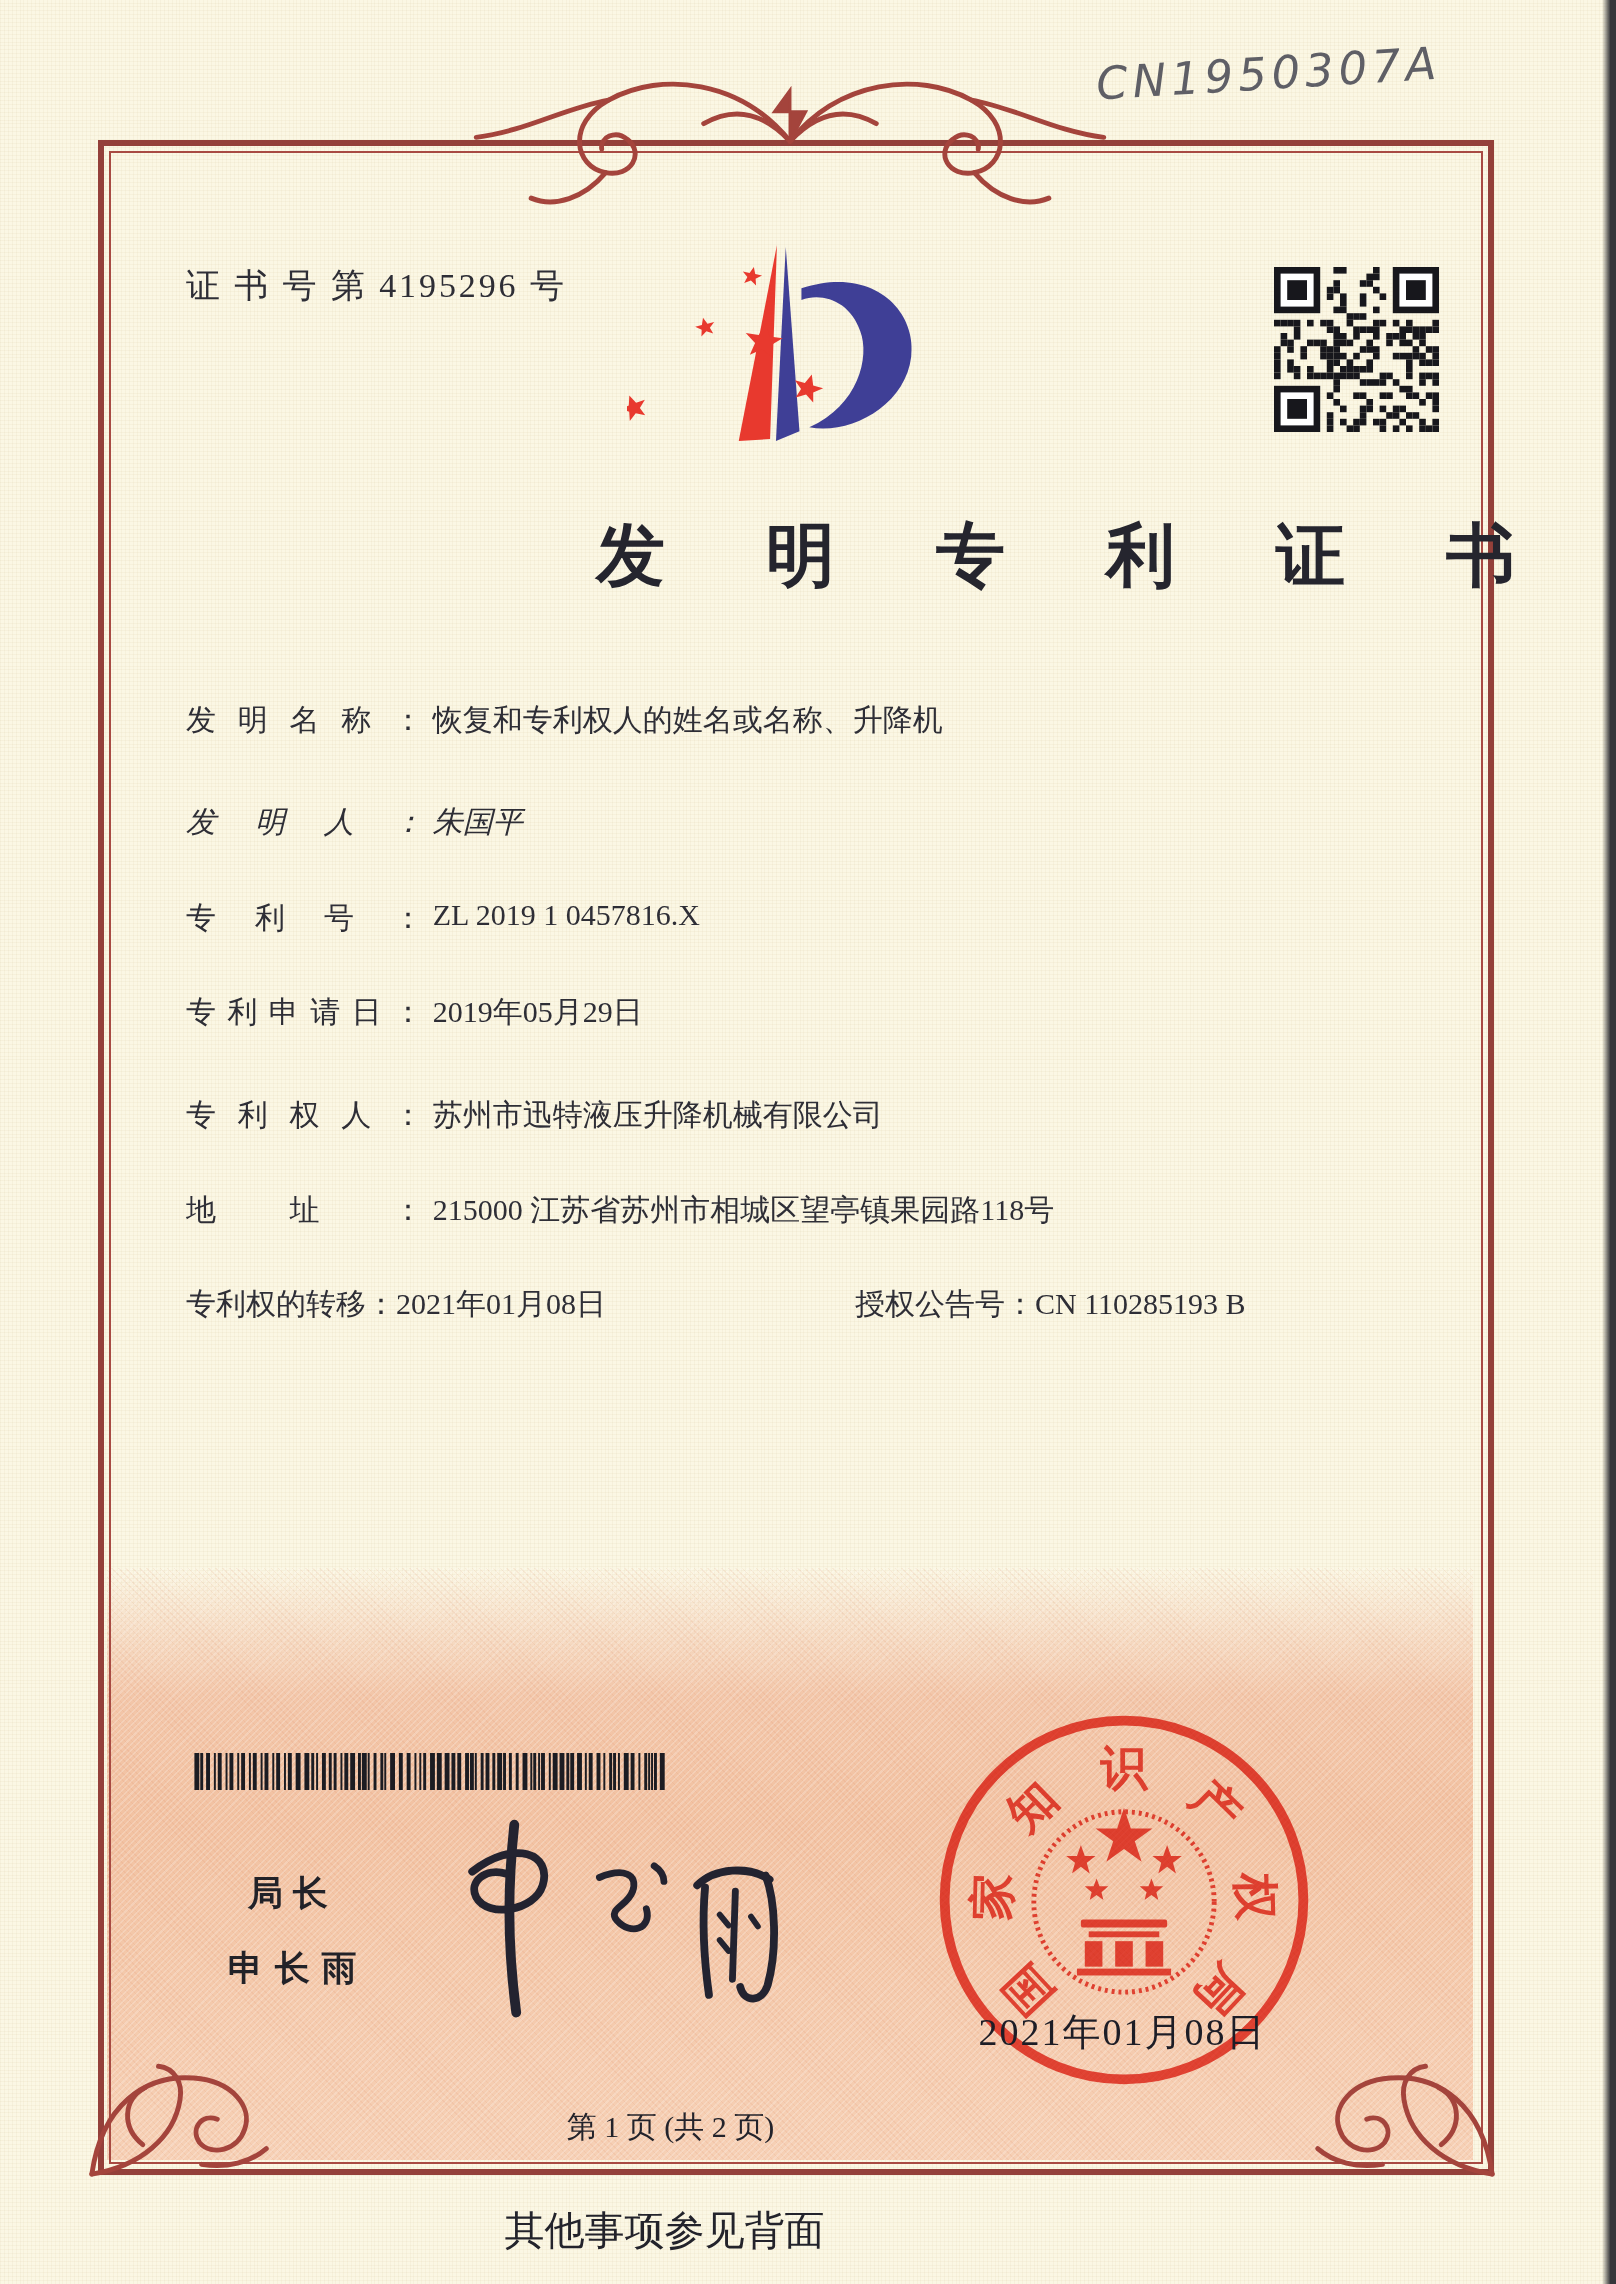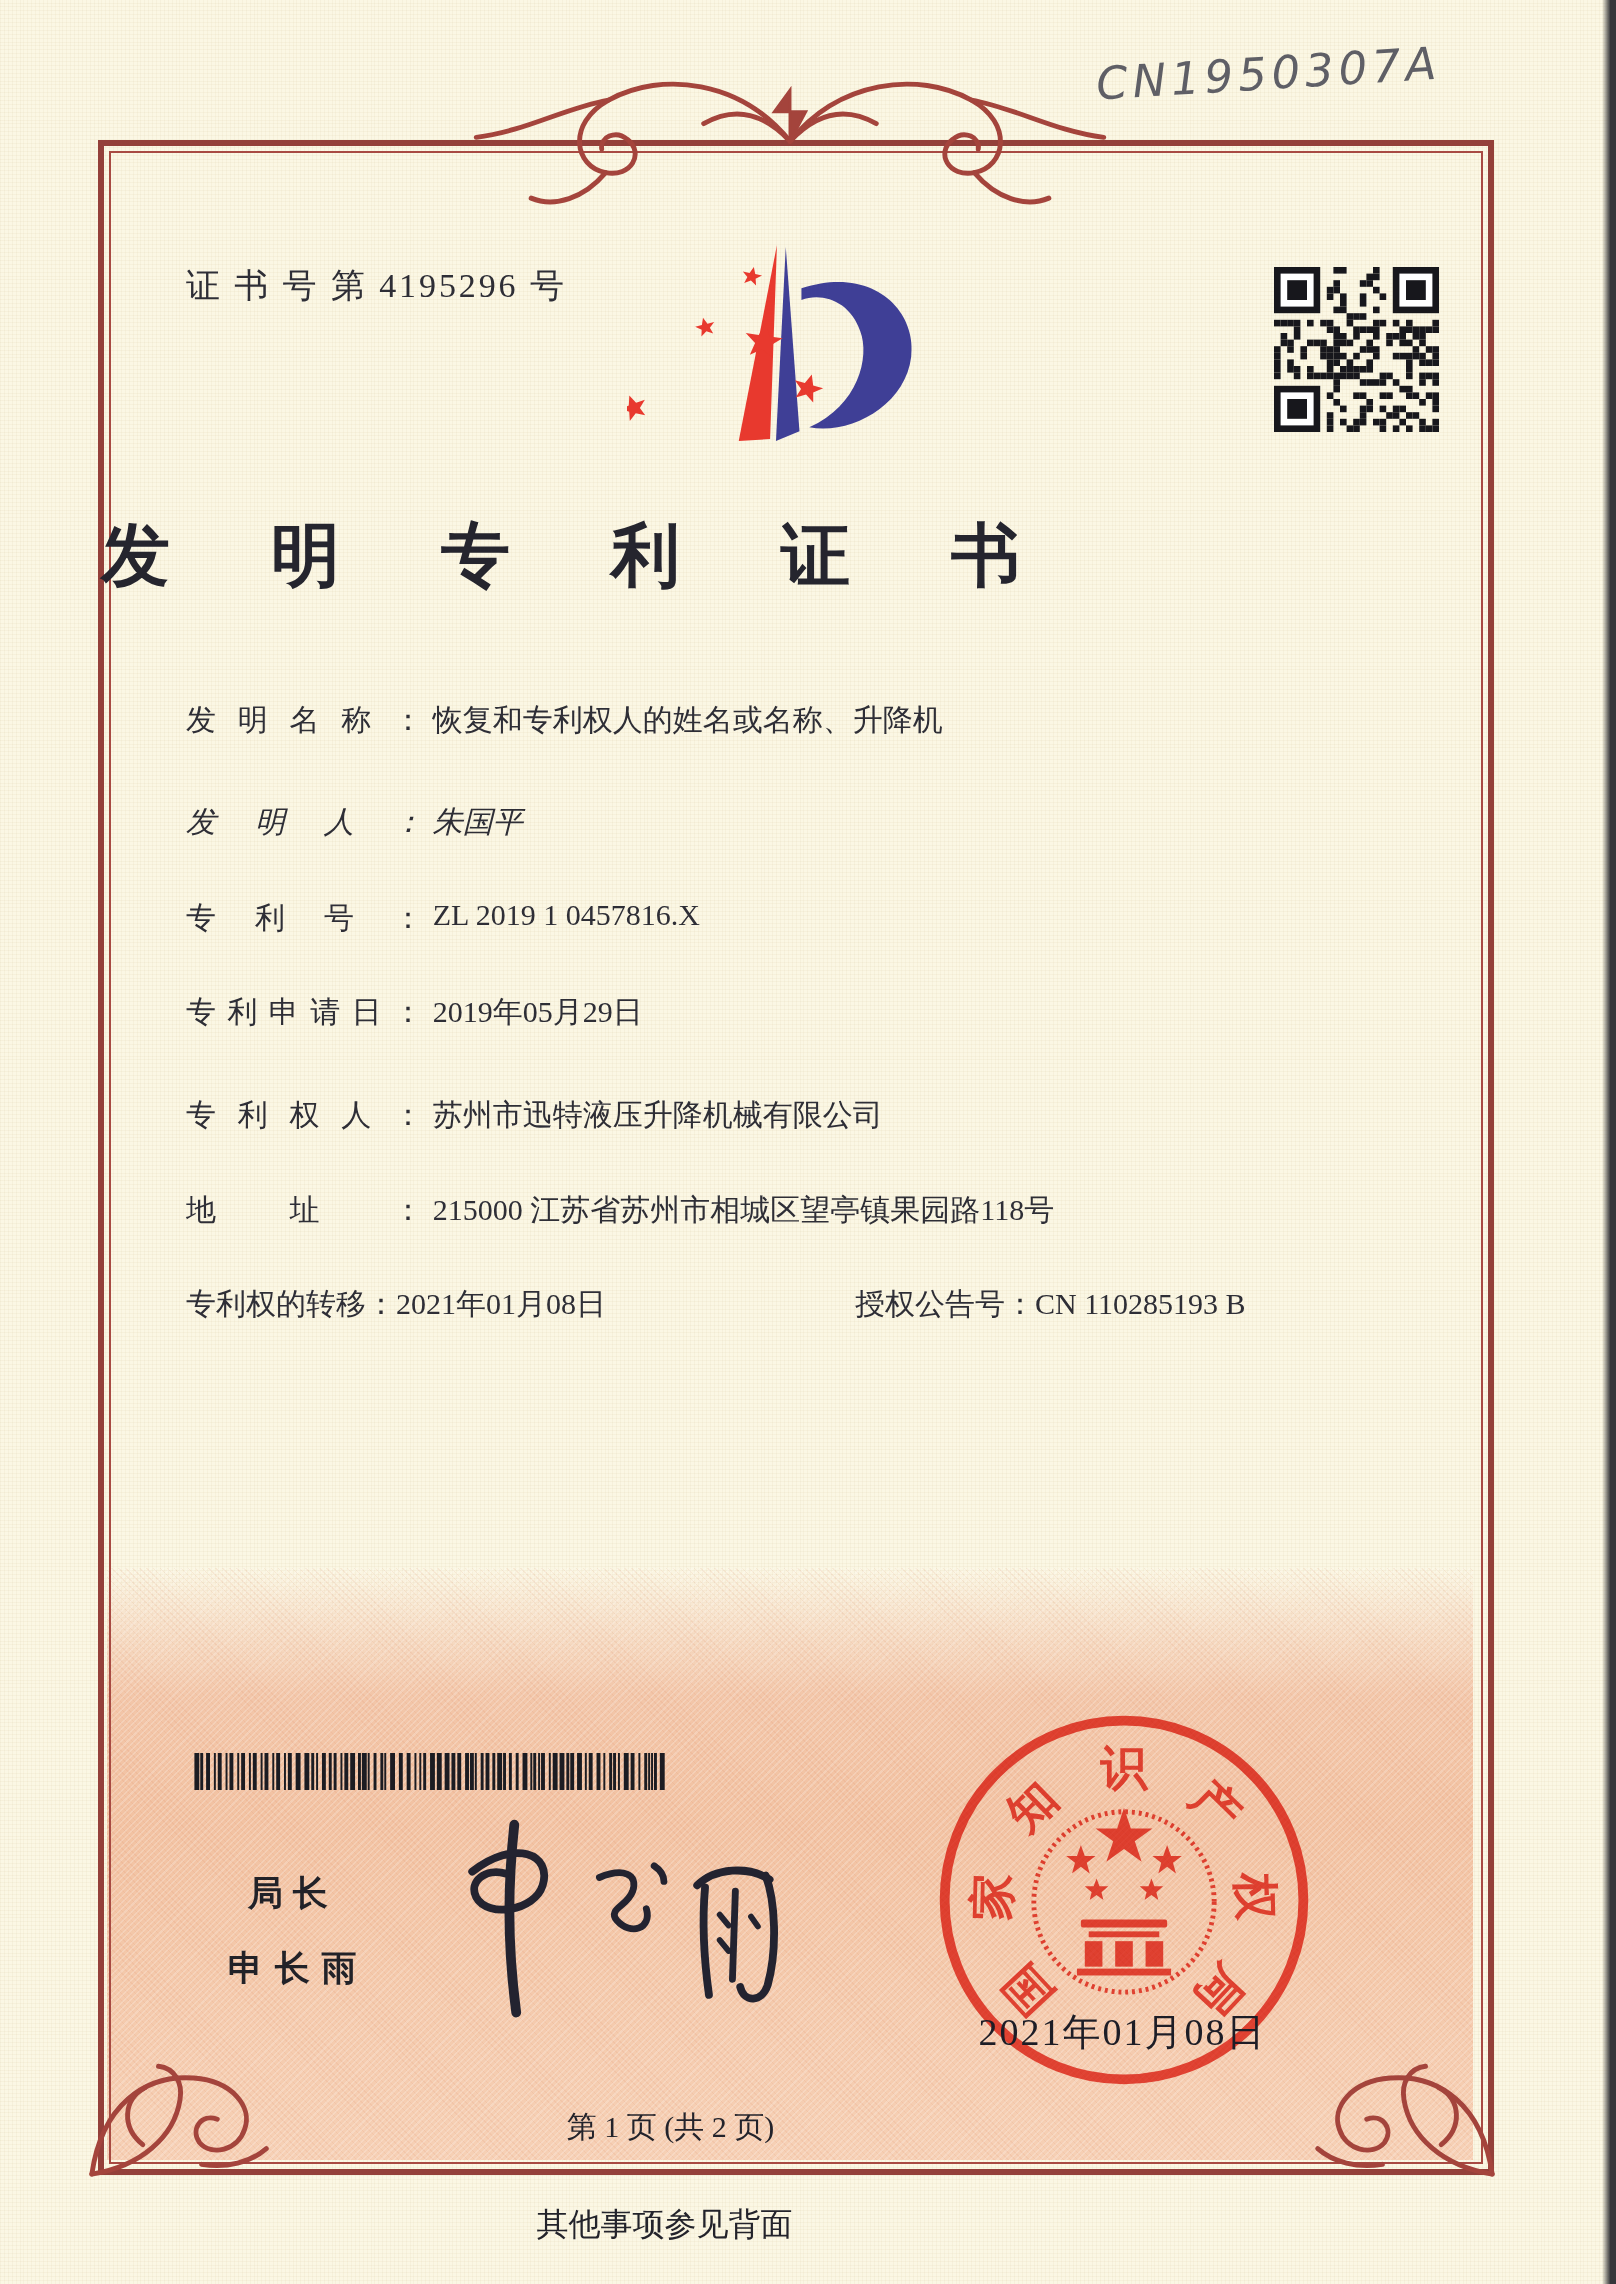--- a/index.html
+++ b/index.html
@@ -23,42 +23,42 @@
   
   #pink-zone{
     left:107px;top:1568px;width:1366px;height:592px;z-index:1;
     background:
       repeating-linear-gradient(135deg, rgba(255,255,255,.20) 0 1.5px, transparent 1.5px 4.4px),
       repeating-linear-gradient(45deg, rgba(214,120,84,.10) 0 1px, transparent 1px 4.9px),
       linear-gradient(180deg, rgba(243,199,172,0) 0, rgba(243,199,172,.50) 59px, rgba(242,194,164,.92) 127px, #f2c2a2 255px, #f4c9ab 412px, #f6d0b5 100%);
   }
   #handwritten-note{left:1096px;top:45px;width:412px;font-family:"DejaVu Sans",sans-serif;font-style:italic;font-size:45px;color:#5f5f66;transform:rotate(-3.5deg);letter-spacing:4.9px;z-index:12;}
   #cert-no{left:186px;top:263px;font-size:34px;letter-spacing:2.9px;z-index:10;}
-  #doc-title{left:0;top:510px;width:1616px;text-align:left;font-size:69px;font-weight:600;letter-spacing:101px;text-indent:101px;color:#25252e;z-index:10;}
+  #doc-title{left:0;top:510px;width:1616px;text-align:right;font-size:69px;font-weight:600;letter-spacing:101px;text-indent:101px;color:#25252e;z-index:10;}
 
   .field-row{left:186px;font-size:30px;z-index:10;white-space:nowrap;}
   .field-label{display:inline-block;width:237px;text-align:justify;text-align-last:justify;vertical-align:top;}
   .field-value{margin-left:9.8px;}
   #row-0{top:700px;} #row-1{top:802px;font-style:italic;} #row-2{top:898px;} #row-3{top:992px;} #row-4{top:1095px;} #row-5{top:1190px;}
   #grant-row{left:186px;top:1284px;font-size:30px;z-index:10;white-space:nowrap;}
   #grant-no-pair{position:absolute;left:669px;top:0;white-space:nowrap;}
 
   #body-paragraphs{left:162px;top:1351px;width:1276px;font-size:30px;line-height:48px;text-align:justify;z-index:10;}
   #body-paragraphs p{margin:0 0 9.8px 0;text-indent:2em;}
 
   #barcode{left:193px;top:1753px;z-index:10;}
   #director-title{left:248px;top:1870px;font-family:"Liberation Sans","DejaVu Sans",sans-serif;font-weight:600;font-size:35px;letter-spacing:9.8px;z-index:10;color:#222228;}
   #director-name{left:228px;top:1945px;font-family:Liberation Mono, monospace;font-weight:600;font-size:35px;letter-spacing:11.8px;z-index:10;color:#222228;}
   #signature{left:421px;top:1811px;z-index:11;}
 
   #seal{left:926px;top:1702px;width:396px;height:396px;z-index:9;mix-blend-mode:multiply;opacity:.94;}
   #seal-date{left:956px;top:2007px;width:333px;text-align:center;font-size:38px;letter-spacing:2px;color:#1d1d26;z-index:12;}
 
   #page-number{left:0;top:2107px;width:1341px;text-align:center;font-size:30px;z-index:10;color:#23232b;}
-  #back-note{left:0;top:2203px;width:1329px;text-align:center;font-size:32px;z-index:10;color:#23232b;}
+  #back-note{left:0;top:2203px;width:1329px;text-align:center;font-size:40px;z-index:10;color:#23232b;}
 
   #logo{left:627px;top:237px;z-index:10;}
   #qr{left:1274px;top:267px;z-index:10;}
   .orn{z-index:7;pointer-events:none;}
   #orn-top{left:437px;top:51px;}
   #orn-bl{left:84px;top:2027px;}
   #orn-br{left:1304px;top:2027px;transform:scaleX(-1);}
 </style>
 </head>
 <body>

